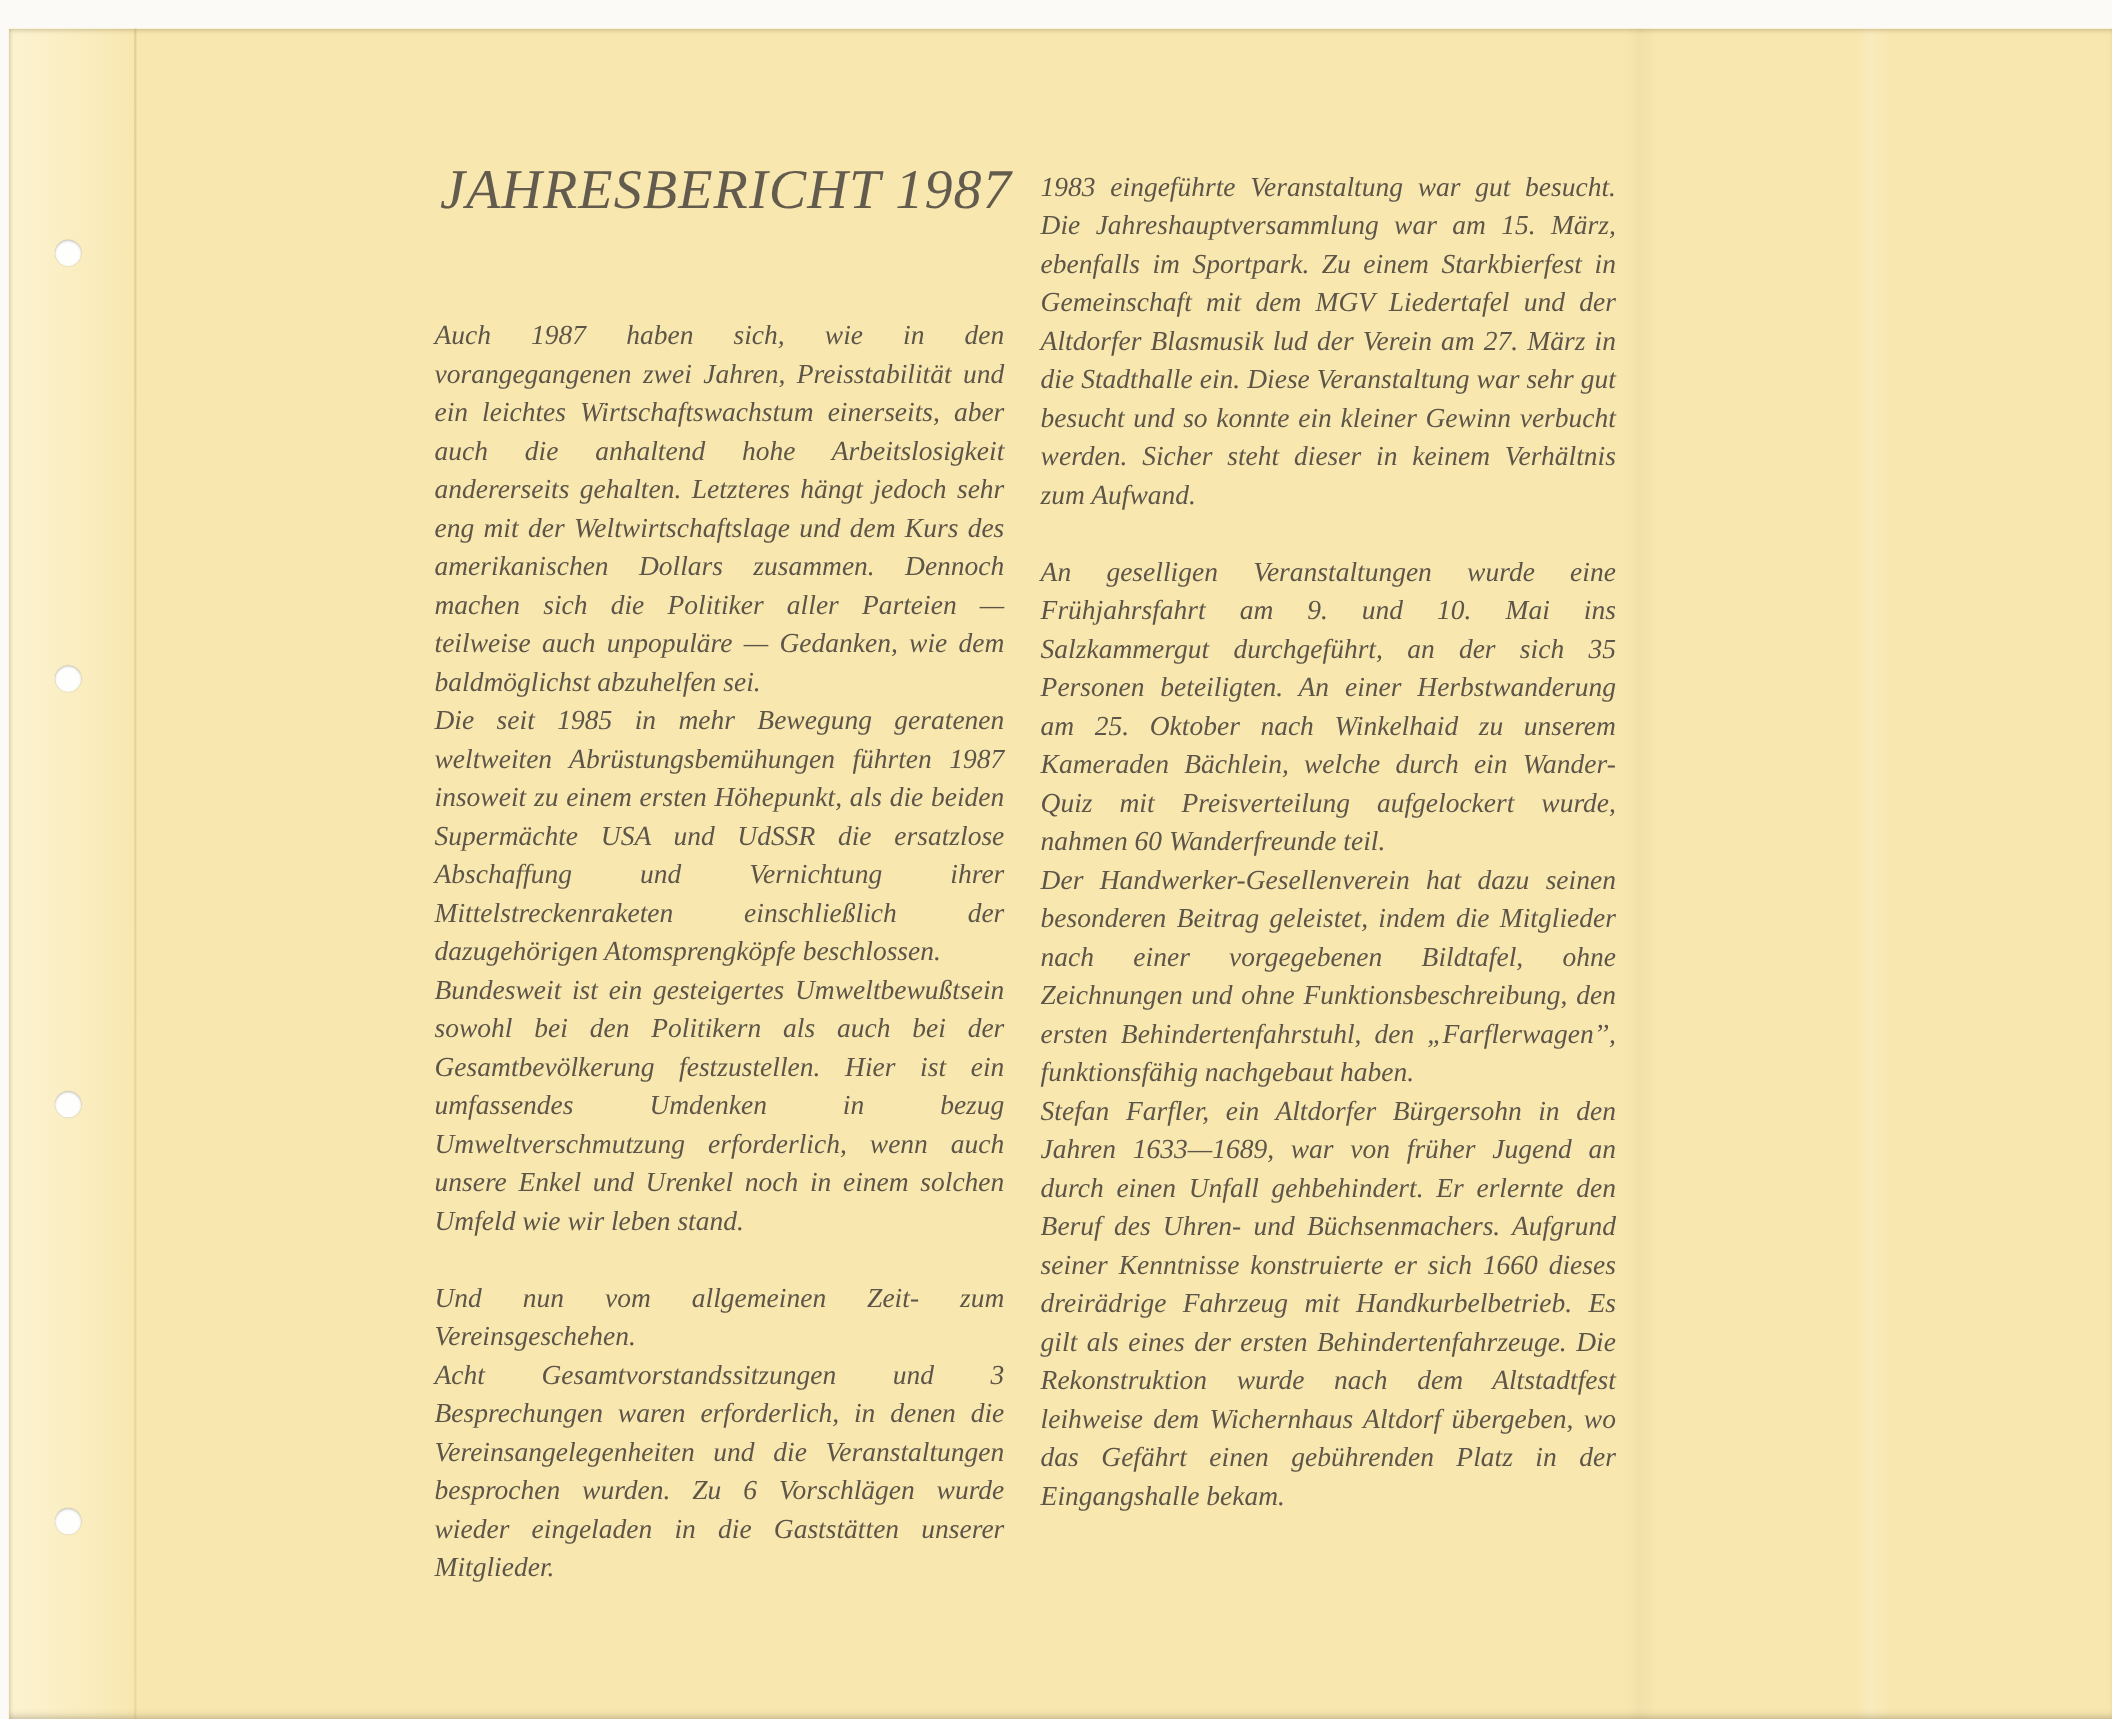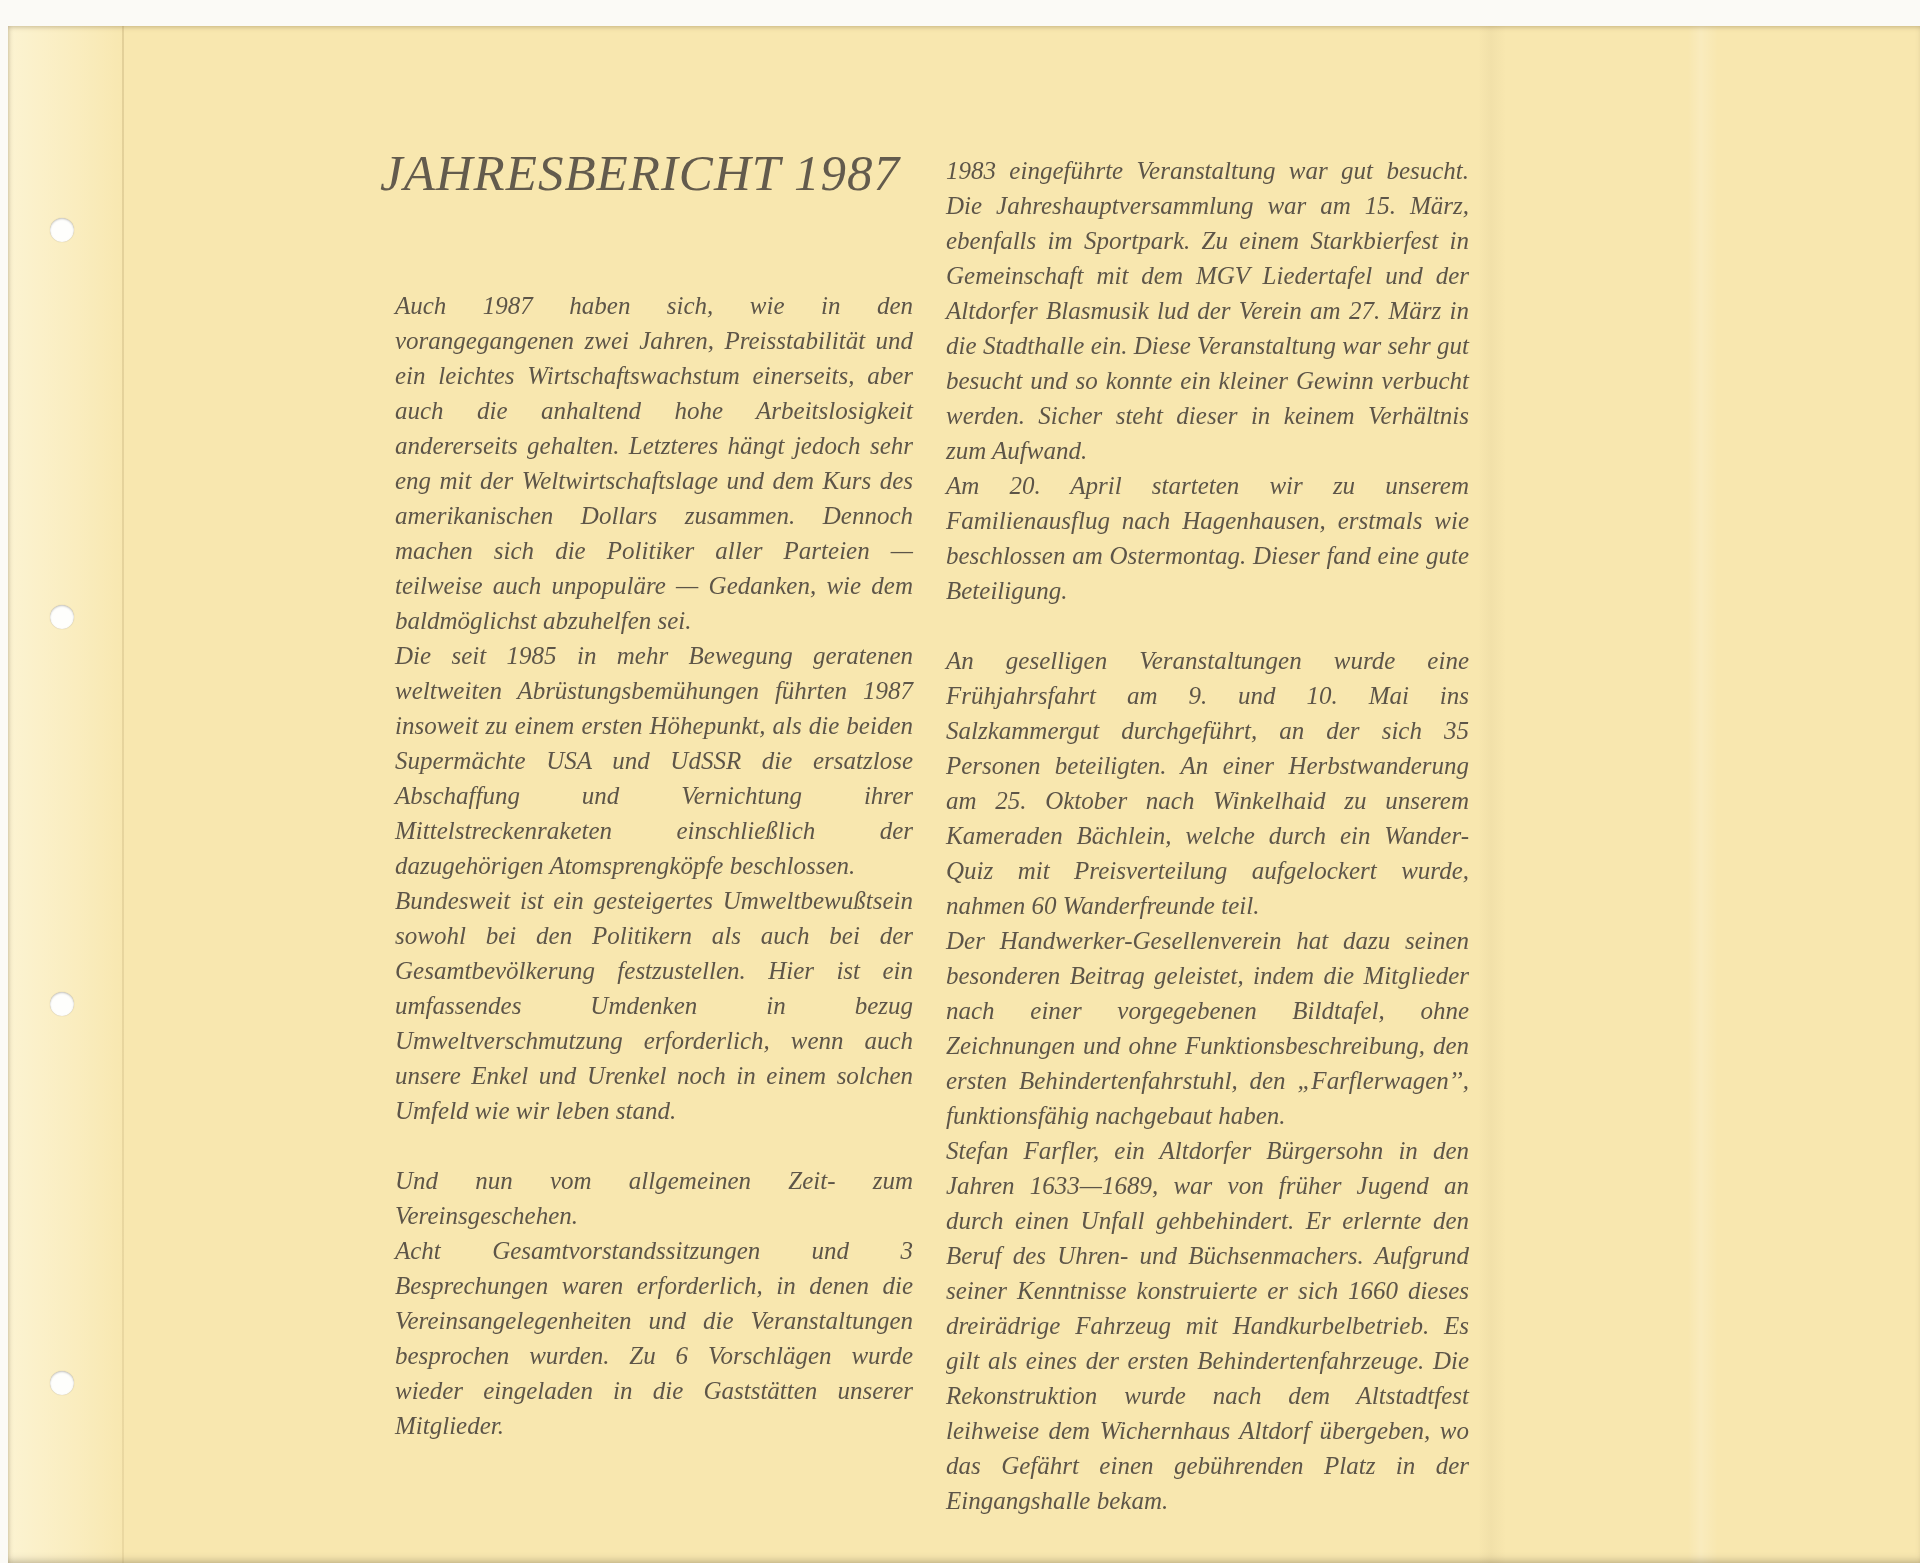--- a/index.html
+++ b/index.html
@@ -45,21 +45,21 @@
     background:#fefefc;
     box-shadow: inset 0 1px 2px rgba(0,0,0,.22), 0 0 1px rgba(120,100,60,.4);
   }
   .hole.h1{top:192px;}
   .hole.h2{top:579px;}
   .hole.h3{top:966px;}
   .hole.h4{top:1345px;}
 
   .title{
     position:absolute;
-    left:372px;top:118px;
+    left:392px;top:118px;
     margin:0;
     font-style:italic;
     font-weight:normal;
     font-size:51px;
     letter-spacing:1px;
     color:#635b4d;
     white-space:nowrap;
   }
   .col{
     position:absolute;
@@ -90,18 +90,17 @@
   <div class="col col-left">
       <p class="">Auch 1987 haben sich, wie in den vorangegangenen zwei Jahren, Preisstabilität und ein leichtes Wirtschaftswachstum einerseits, aber auch die anhaltend hohe Arbeitslosigkeit andererseits gehalten. Letzteres hängt jedoch sehr eng mit der Weltwirtschaftslage und dem Kurs des amerikanischen Dollars zusammen. Dennoch machen sich die Politiker aller Parteien — teilweise auch unpopuläre — Gedanken, wie dem baldmöglichst abzuhelfen sei.</p>
       <p class="">Die seit 1985 in mehr Bewegung geratenen weltweiten Abrüstungsbemühungen führten 1987 insoweit zu einem ersten Höhepunkt, als die beiden Supermächte USA und UdSSR die ersatzlose Abschaffung und Vernichtung ihrer Mittelstreckenraketen einschließlich der dazugehörigen Atomsprengköpfe beschlossen.</p>
       <p class="">Bundesweit ist ein gesteigertes Umweltbewußtsein sowohl bei den Politikern als auch bei der Gesamtbevölkerung festzustellen. Hier ist ein umfassendes Umdenken in bezug Umweltverschmutzung erforderlich, wenn auch unsere Enkel und Urenkel noch in einem solchen Umfeld wie wir leben stand.</p>
       <p class="gap">Und nun vom allgemeinen Zeit- zum Vereinsgeschehen.</p>
       <p class="">Acht Gesamtvorstandssitzungen und 3 Besprechungen waren erforderlich, in denen die Vereinsangelegenheiten und die Veranstaltungen besprochen wurden. Zu 6 Vorschlägen wurde wieder eingeladen in die Gaststätten unserer Mitglieder.</p>
     </div>
 
   <div class="col col-right">
       <p class="">1983 eingeführte Veranstaltung war gut besucht. Die Jahreshauptversammlung war am 15. März, ebenfalls im Sportpark. Zu einem Starkbierfest in Gemeinschaft mit dem MGV Liedertafel und der Altdorfer Blasmusik lud der Verein am 27. März in die Stadthalle ein. Diese Veranstaltung war sehr gut besucht und so konnte ein kleiner Gewinn verbucht werden. Sicher steht dieser in keinem Verhältnis zum Aufwand.</p>
-      <p class="">Am 20. April starteten wir zu unserem Familienausflug nach Hagenhausen, erstmals wie beschlossen am Ostermontag. Dieser fand eine gute Beteiligung.</p>
       <p class="gap">An geselligen Veranstaltungen wurde eine Frühjahrsfahrt am 9. und 10. Mai ins Salzkammergut durchgeführt, an der sich 35 Personen beteiligten. An einer Herbstwanderung am 25. Oktober nach Winkelhaid zu unserem Kameraden Bächlein, welche durch ein Wander-Quiz mit Preisverteilung aufgelockert wurde, nahmen 60 Wanderfreunde teil.</p>
       <p class="">Der Handwerker-Gesellenverein hat dazu seinen besonderen Beitrag geleistet, indem die Mitglieder nach einer vorgegebenen Bildtafel, ohne Zeichnungen und ohne Funktionsbeschreibung, den ersten Behindertenfahrstuhl, den „Farflerwagen’’, funktionsfähig nachgebaut haben.</p>
       <p class="">Stefan Farfler, ein Altdorfer Bürgersohn in den Jahren 1633—1689, war von früher Jugend an durch einen Unfall gehbehindert. Er erlernte den Beruf des Uhren- und Büchsenmachers. Aufgrund seiner Kenntnisse konstruierte er sich 1660 dieses dreirädrige Fahrzeug mit Handkurbelbetrieb. Es gilt als eines der ersten Behindertenfahrzeuge. Die Rekonstruktion wurde nach dem Altstadtfest leihweise dem Wichernhaus Altdorf übergeben, wo das Gefährt einen gebührenden Platz in der Eingangshalle bekam.</p>
     </div>
 </div>
 
 </body></html>

